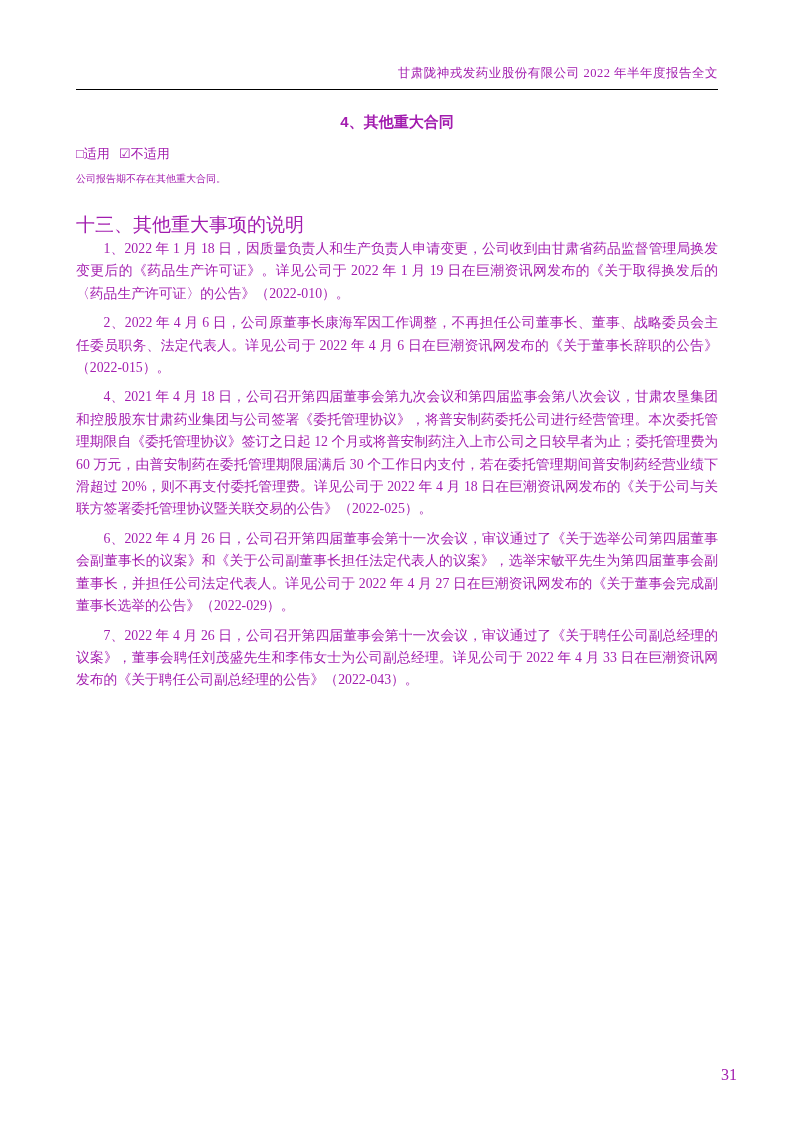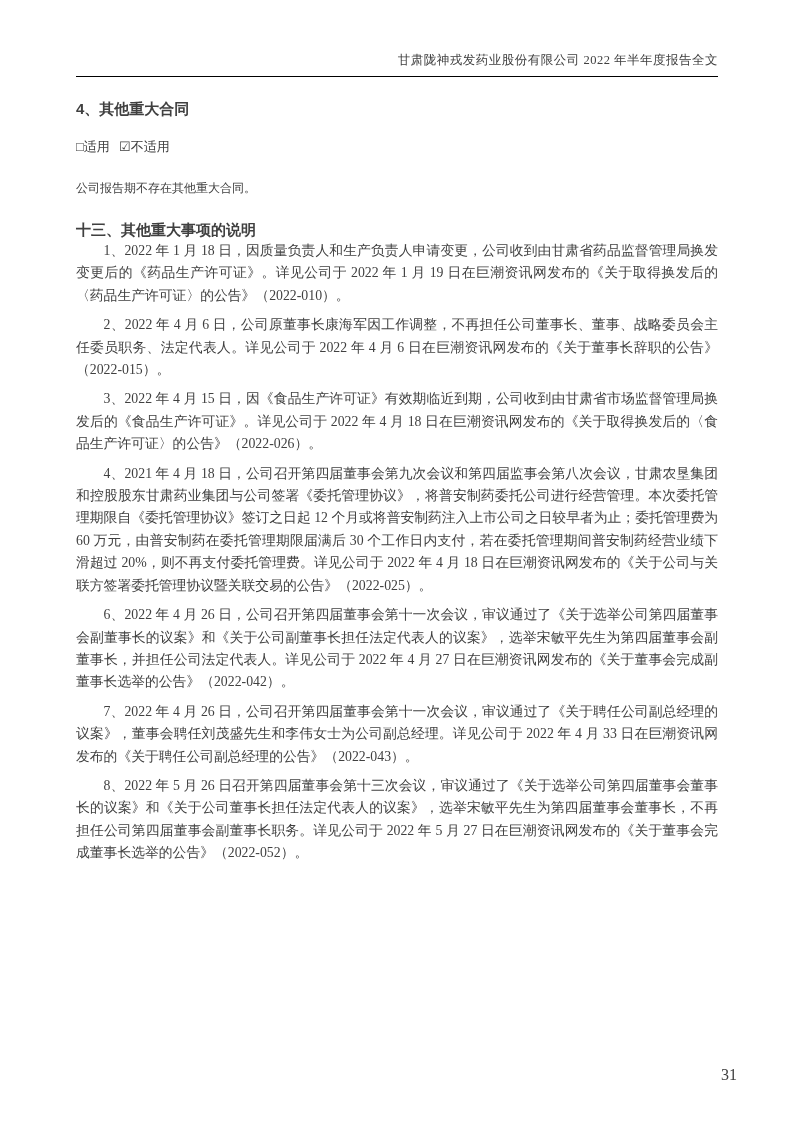--- a/index.html
+++ b/index.html
@@ -5,57 +5,58 @@
   html, body {
     margin: 0;
     padding: 0;
     background: #ffffff;
   }
   .page {
     position: relative;
     width: 793px;
     height: 1122px;
     background: #ffffff;
-    color: #404040;
+    color: #a21caf;
     font-family: "Liberation Serif", "DejaVu Serif", serif;
     box-sizing: border-box;
-    padding: 52px 75px 0 76px;
+    padding: 65px 75px 0 76px;
     overflow: hidden;
   }
   .header {
     text-align: right;
     font-size: 12.5px;
     line-height: 17px;
     padding-bottom: 7px;
     border-bottom: 1px solid #000000;
     letter-spacing: 0.5px;
   }
   .heading-sub {
     margin: 23px 0 0 0;
     font-size: 15px;
     font-weight: bold;
     font-family: "Liberation Sans", "DejaVu Sans", sans-serif;
+    text-align: center;
   }
   .heading-main {
     margin: 24px 0 0 0;
-    font-size: 15px;
-    font-weight: bold;
+    font-size: 19px;
+    font-weight: normal;
     font-family: "Liberation Sans", "DejaVu Sans", sans-serif;
   }
   .checkline {
-    margin: 19px 0 0 0;
+    margin: 13px 0 0 0;
     font-size: 13px;
     line-height: 17px;
   }
   .checkline .cb {
     margin-right: 6px;
   }
   .plainline {
-    margin: 24px 0 0 0;
-    font-size: 12px;
+    margin: 8px 0 0 0;
+    font-size: 10px;
     line-height: 18px;
   }
   .paragraphs {
   }
   .para {
     margin: 0 0 7px 0;
     font-size: 13.8px;
     line-height: 22.4px;
     text-align: justify;
     text-indent: 2em;
@@ -85,22 +86,20 @@
   </p>
 
   <p class="plainline">公司报告期不存在其他重大合同。</p>
 
   <h1 class="heading-main">十三、其他重大事项的说明</h1>
 
 
   <div class="paragraphs">
       <p class="para">1、2022 年 1 月 18 日，因质量负责人和生产负责人申请变更，公司收到由甘肃省药品监督管理局换发变更后的《药品生产许可证》。详见公司于 2022 年 1 月 19 日在巨潮资讯网发布的《关于取得换发后的〈药品生产许可证〉的公告》（2022-010）。</p>
       <p class="para">2、2022 年 4 月 6 日，公司原董事长康海军因工作调整，不再担任公司董事长、董事、战略委员会主任委员职务、法定代表人。详见公司于 2022 年 4 月 6 日在巨潮资讯网发布的《关于董事长辞职的公告》（2022-015）。</p>
-      <p class="para">3、2022 年 4 月 15 日，因《食品生产许可证》有效期临近到期，公司收到由甘肃省市场监督管理局换发后的《食品生产许可证》。详见公司于 2022 年 4 月 18 日在巨潮资讯网发布的《关于取得换发后的〈食品生产许可证〉的公告》（2022-026）。</p>
       <p class="para">4、2021 年 4 月 18 日，公司召开第四届董事会第九次会议和第四届监事会第八次会议，甘肃农垦集团和控股股东甘肃药业集团与公司签署《委托管理协议》，将普安制药委托公司进行经营管理。本次委托管理期限自《委托管理协议》签订之日起 12 个月或将普安制药注入上市公司之日较早者为止；委托管理费为 60 万元，由普安制药在委托管理期限届满后 30 个工作日内支付，若在委托管理期间普安制药经营业绩下滑超过 20%，则不再支付委托管理费。详见公司于 2022 年 4 月 18 日在巨潮资讯网发布的《关于公司与关联方签署委托管理协议暨关联交易的公告》（2022-025）。</p>
-      <p class="para">6、2022 年 4 月 26 日，公司召开第四届董事会第十一次会议，审议通过了《关于选举公司第四届董事会副董事长的议案》和《关于公司副董事长担任法定代表人的议案》，选举宋敏平先生为第四届董事会副董事长，并担任公司法定代表人。详见公司于 2022 年 4 月 27 日在巨潮资讯网发布的《关于董事会完成副董事长选举的公告》（2022-042）。</p>
+      <p class="para">6、2022 年 4 月 26 日，公司召开第四届董事会第十一次会议，审议通过了《关于选举公司第四届董事会副董事长的议案》和《关于公司副董事长担任法定代表人的议案》，选举宋敏平先生为第四届董事会副董事长，并担任公司法定代表人。详见公司于 2022 年 4 月 27 日在巨潮资讯网发布的《关于董事会完成副董事长选举的公告》（2022-029）。</p>
       <p class="para">7、2022 年 4 月 26 日，公司召开第四届董事会第十一次会议，审议通过了《关于聘任公司副总经理的议案》，董事会聘任刘茂盛先生和李伟女士为公司副总经理。详见公司于 2022 年 4 月 33 日在巨潮资讯网发布的《关于聘任公司副总经理的公告》（2022-043）。</p>
-      <p class="para">8、2022 年 5 月 26 日召开第四届董事会第十三次会议，审议通过了《关于选举公司第四届董事会董事长的议案》和《关于公司董事长担任法定代表人的议案》，选举宋敏平先生为第四届董事会董事长，不再担任公司第四届董事会副董事长职务。详见公司于 2022 年 5 月 27 日在巨潮资讯网发布的《关于董事会完成董事长选举的公告》（2022-052）。</p>
     </div>
 
   <div class="page-number">31</div>
 
 </div>
 
 </body></html>

